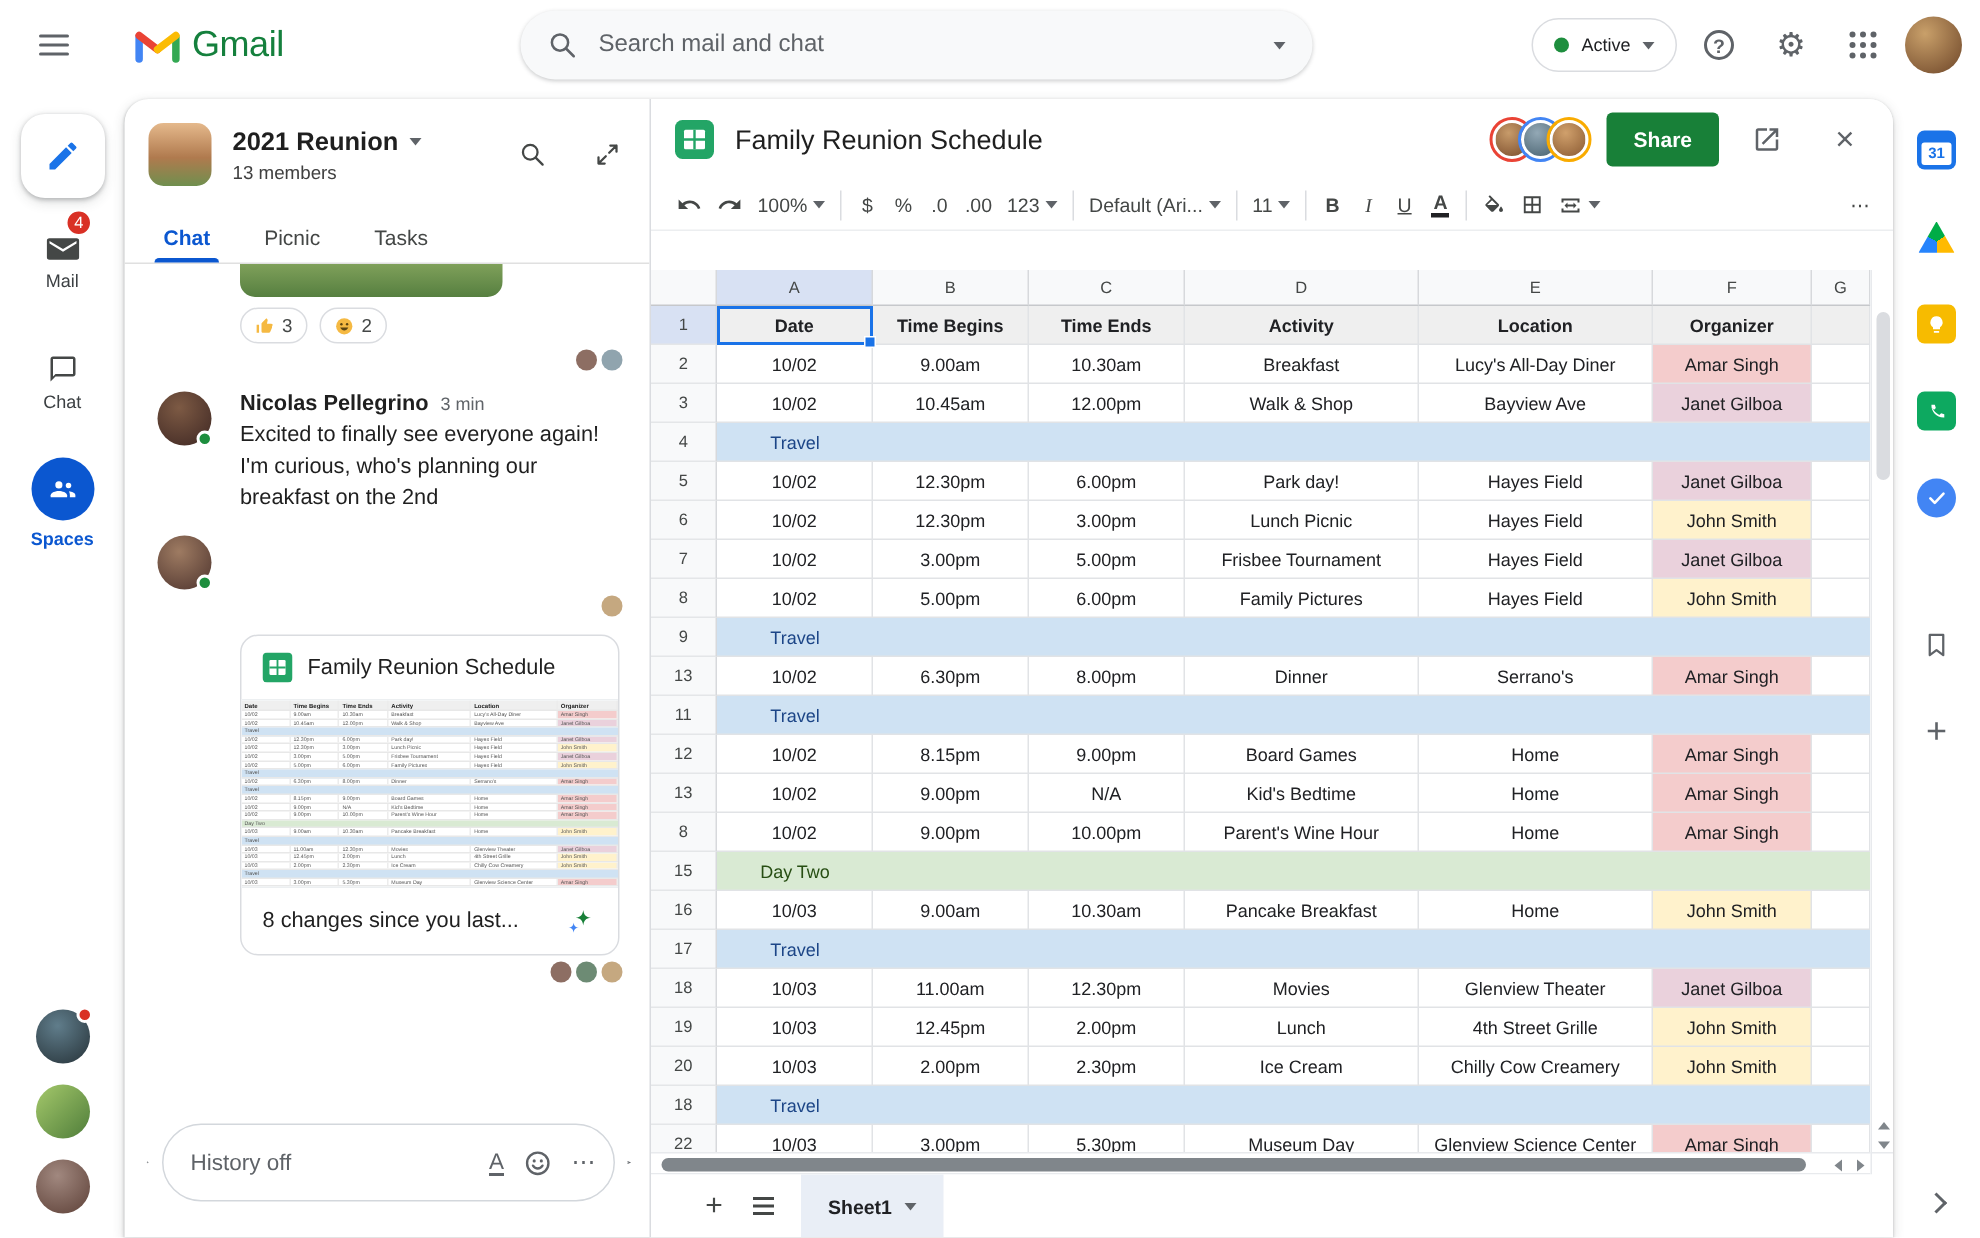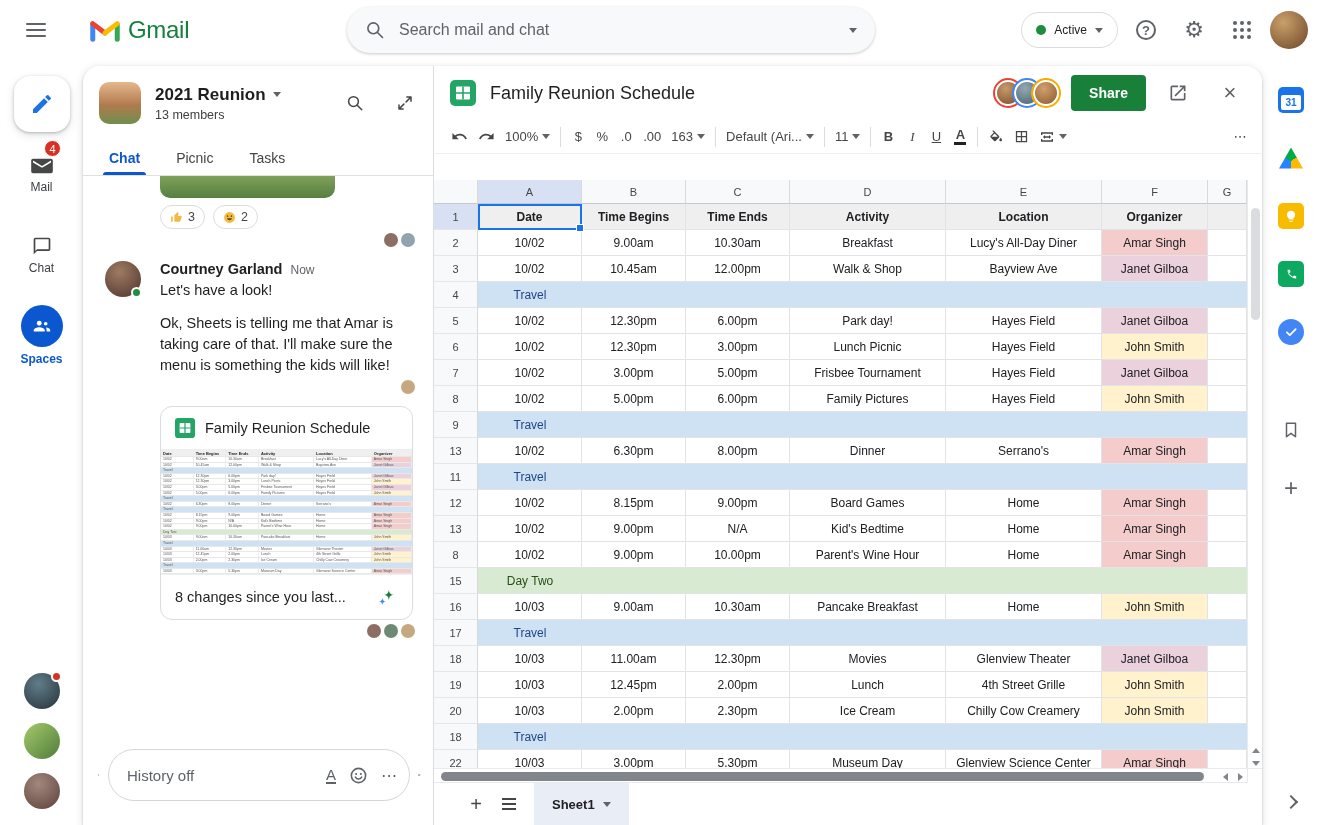--- a/index.html
+++ b/index.html
@@ -317,30 +317,34 @@
             <span class="cnt">2</span>
           </div>
         </div>
       <div class="receipts">
         <span class="tinyav t1"></span>
         <span class="tinyav t2"></span>
       </div>
 
       <div id="messages">
           <div class="msg">
-            <div class="msg-av av-m1">
+            <div class="msg-av av-m0">
               <span class="presence"></span>
             </div>
             <div class="msg-body">
               <div class="msg-headrow">
-                <span class="author">Courtney Garland</span>
-                <span class="mtime">Now</span>
-              </div>
-              <p class="mtext">Let's have a look!</p>
-              <p class="mtext">Ok, Sheets is telling me that Amar is taking care of that. I'll make sure the menu is something the kids will like!</p>
+                <span class="author">Nicolas Pellegrino</span>
+                <span class="mtime">3 min</span>
+              </div>
+              <p class="mtext">Excited to finally see everyone again! I'm curious, who's planning our breakfast on the 2nd</p>
+            </div>
+          </div>
+          <div class="msg">
+            <div class="msg-av av-m1">
+              <span class="presence"></span>
             </div>
           </div>
         </div>
 
       <div class="receipts">
         <span class="tinyav t3"></span>
       </div>
 
       <div class="filecard">
         <div class="fc-head">
@@ -582,21 +586,21 @@
       <div class="tbtn">
           <span>100%</span>
           <span class="caret"></span>
         </div>
       <div class="tdiv"></div>
       <div class="tbtn">$</div>
       <div class="tbtn">%</div>
       <div class="tbtn">.0</div>
       <div class="tbtn">.00</div>
       <div class="tbtn">
-          <span>163</span>
+          <span>123</span>
           <span class="caret"></span>
         </div>
       <div class="tdiv"></div>
       <div class="tbtn">
           <span>Default (Ari...</span>
           <span class="caret"></span>
         </div>
       <div class="tdiv"></div>
       <div class="tbtn">
           <span>11</span>

